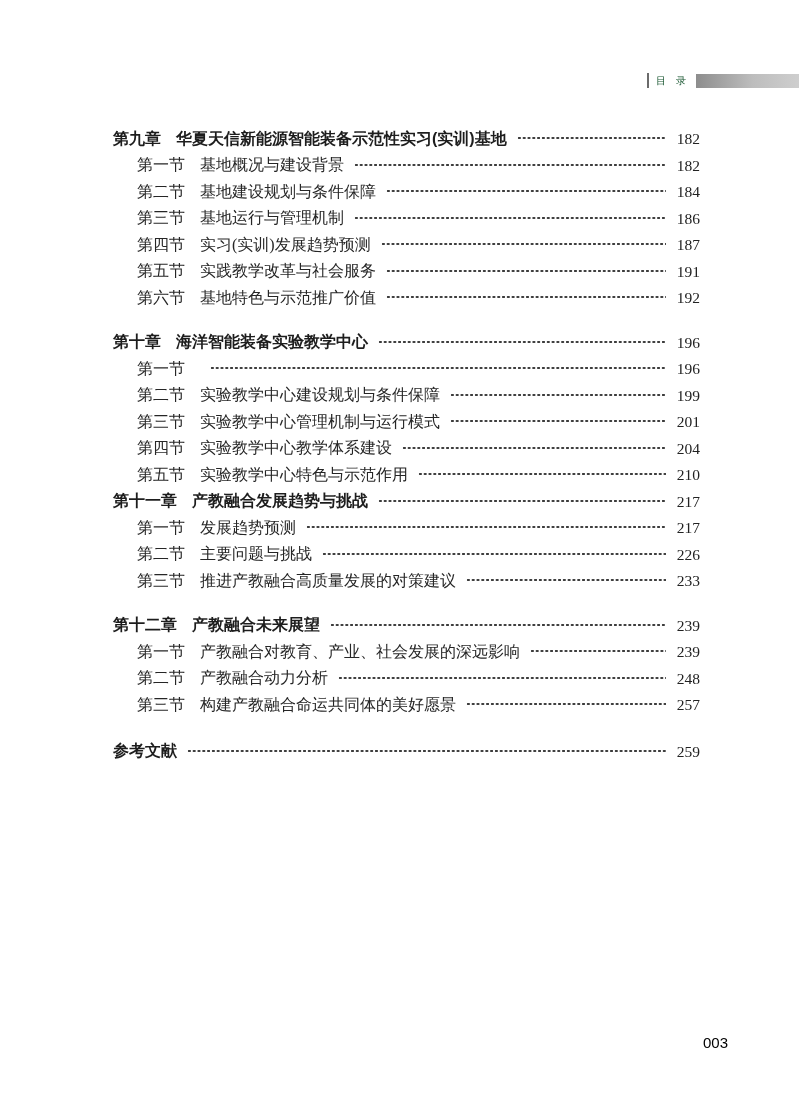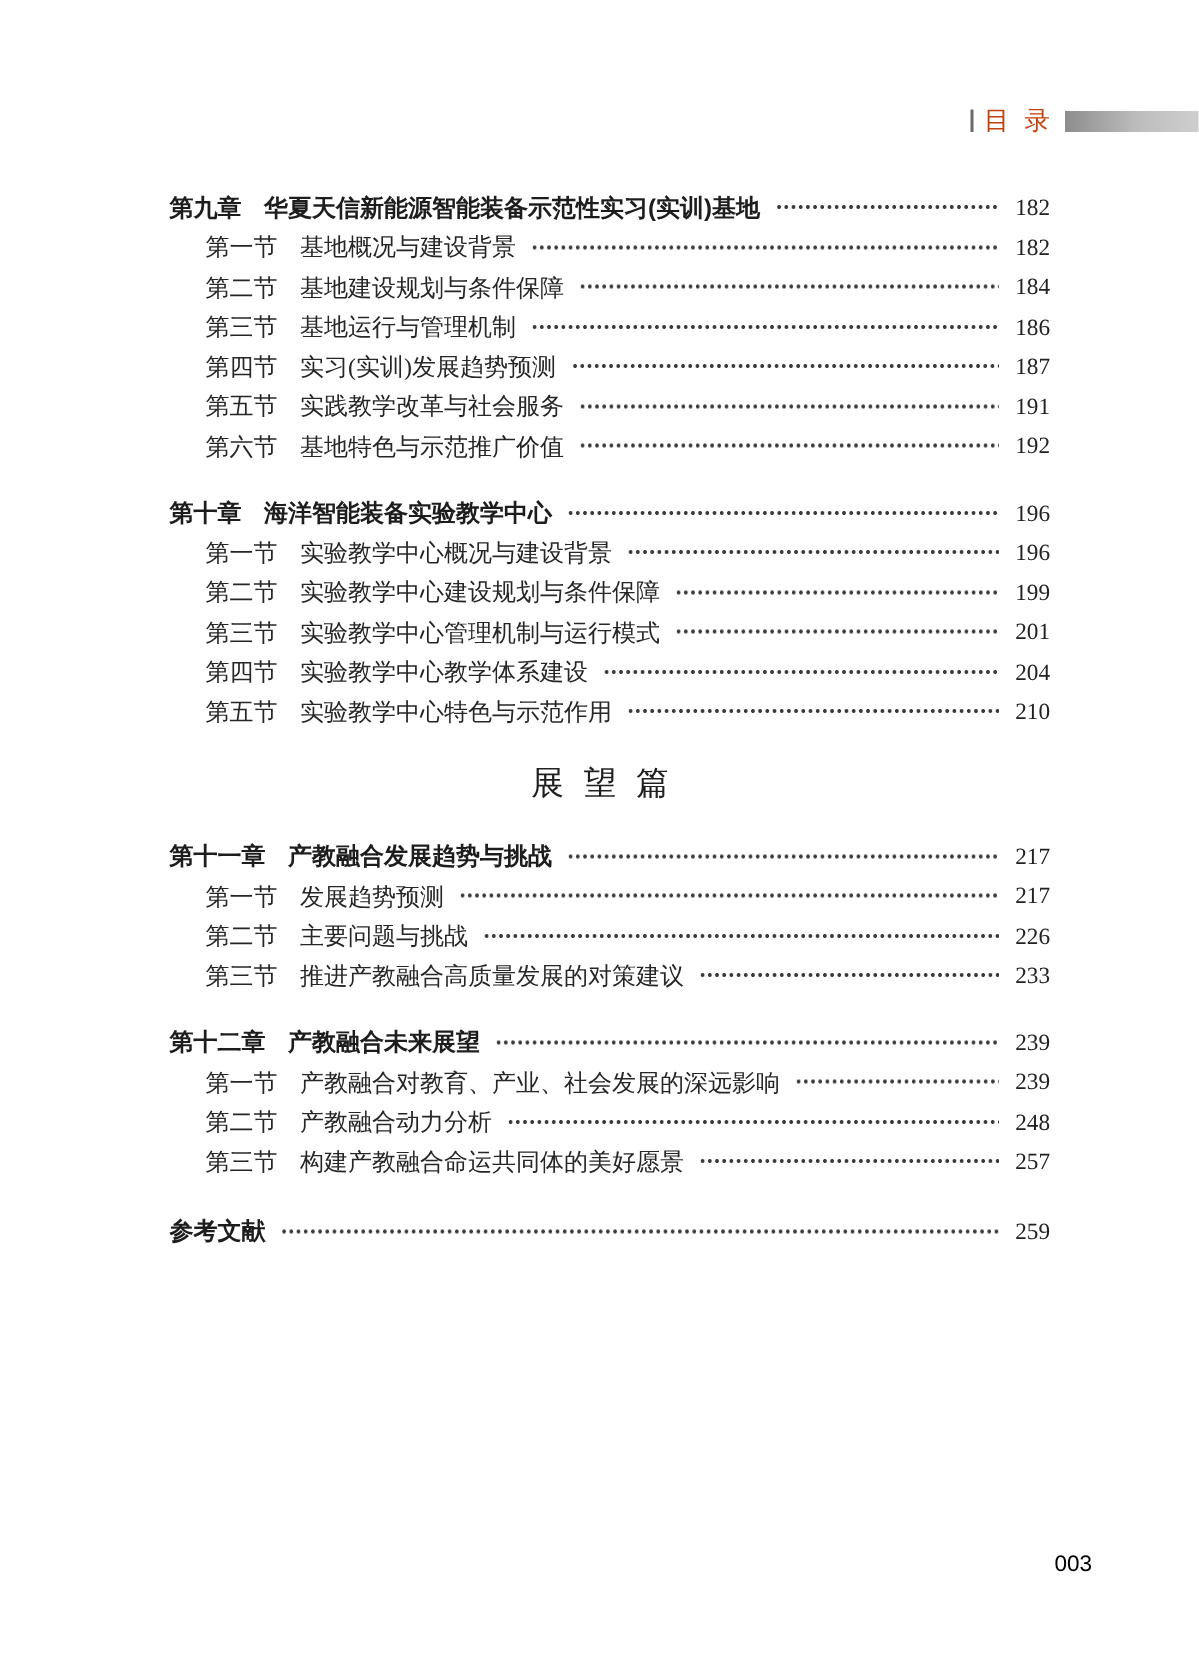--- a/index.html
+++ b/index.html
@@ -27,22 +27,22 @@
     align-items: center;
   }
   .header-vbar {
     width: 2px;
     height: 15px;
     background: #6b6b6b;
     margin-right: 7px;
     flex: 0 0 auto;
   }
   .header-title {
-    font-size: 17px;
-    color: #c2410c;
+    font-size: 10px;
+    color: #14532d;
     letter-spacing: 10px;
     white-space: nowrap;
     line-height: 17px;
   }
   .header-grad-bar {
     flex: 1;
     height: 14px;
     background: linear-gradient(to right, #8d8d8d, #bdbdbd 55%, #cecece);
     margin-left: 0px;
   }
@@ -182,21 +182,20 @@
 
   <div class="chapter-block">
     <div class="row chapter">
       <span class="num-label">第十章</span>
       <span class="entry-title">海洋智能装备实验教学中心</span>
       <span class="leader"></span>
       <span class="pagenum">196</span>
     </div>
     <div class="row section">
       <span class="num-label">第一节</span>
-      <span class="entry-title">实验教学中心概况与建设背景</span>
       <span class="leader"></span>
       <span class="pagenum">196</span>
     </div>
     <div class="row section">
       <span class="num-label">第二节</span>
       <span class="entry-title">实验教学中心建设规划与条件保障</span>
       <span class="leader"></span>
       <span class="pagenum">199</span>
     </div>
     <div class="row section">
@@ -212,21 +211,20 @@
       <span class="pagenum">204</span>
     </div>
     <div class="row section">
       <span class="num-label">第五节</span>
       <span class="entry-title">实验教学中心特色与示范作用</span>
       <span class="leader"></span>
       <span class="pagenum">210</span>
     </div>
   </div>
 
-  <div class="part-heading">展望篇</div>
 
   <div class="chapter-block first">
     <div class="row chapter">
       <span class="num-label">第十一章</span>
       <span class="entry-title">产教融合发展趋势与挑战</span>
       <span class="leader"></span>
       <span class="pagenum">217</span>
     </div>
     <div class="row section">
       <span class="num-label">第一节</span>

